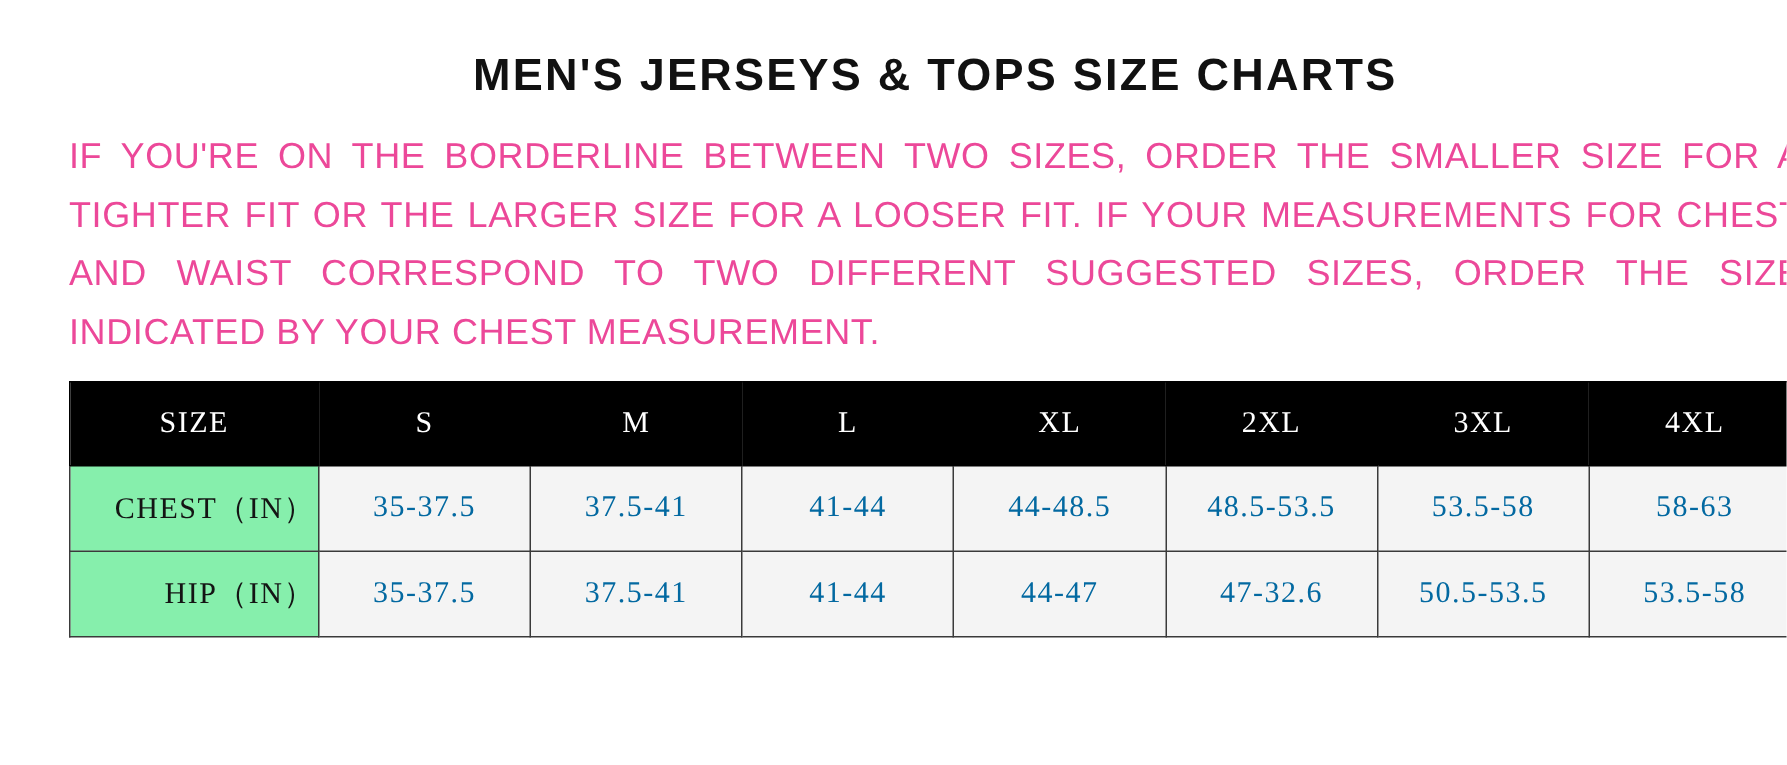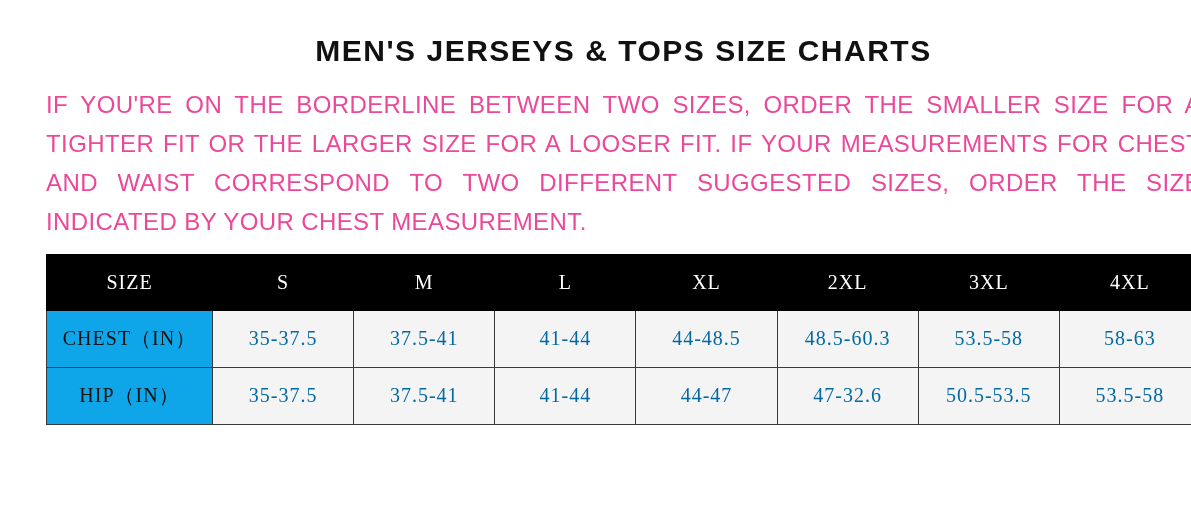--- a/index.html
+++ b/index.html
@@ -70,22 +70,23 @@
     color: #ffffff;
     border-color: #000000;
     height: 56px;
     font-size: 20px;
   }
   table.size-chart tbody td {
     background: #f4f4f4;
     color: #0369a1;
   }
   table.size-chart tbody td.rowhead {
-    background: #0ea5e9;
+    background: #86efac;
     color: #141414;
+    text-align: right;
   }
   .col-0 { width: 166px; }
 </style>
 </head>
 <body>
 
 <div class="page">
 
   <h1 class="title">MEN'S  JERSEYS  &amp;  TOPS SIZE  CHARTS</h1>
 
@@ -105,21 +106,21 @@
           <th>4XL</th>
         </tr>
       </thead>
       <tbody>
         <tr>
           <td class="rowhead col-0">CHEST（IN）</td>
           <td>35-37.5</td>
           <td>37.5-41</td>
           <td>41-44</td>
           <td>44-48.5</td>
-          <td>48.5-60.3</td>
+          <td>48.5-53.5</td>
           <td>53.5-58</td>
           <td>58-63</td>
         </tr>
         <tr>
           <td class="rowhead col-0">HIP（IN）</td>
           <td>35-37.5</td>
           <td>37.5-41</td>
           <td>41-44</td>
           <td>44-47</td>
           <td>47-32.6</td>

